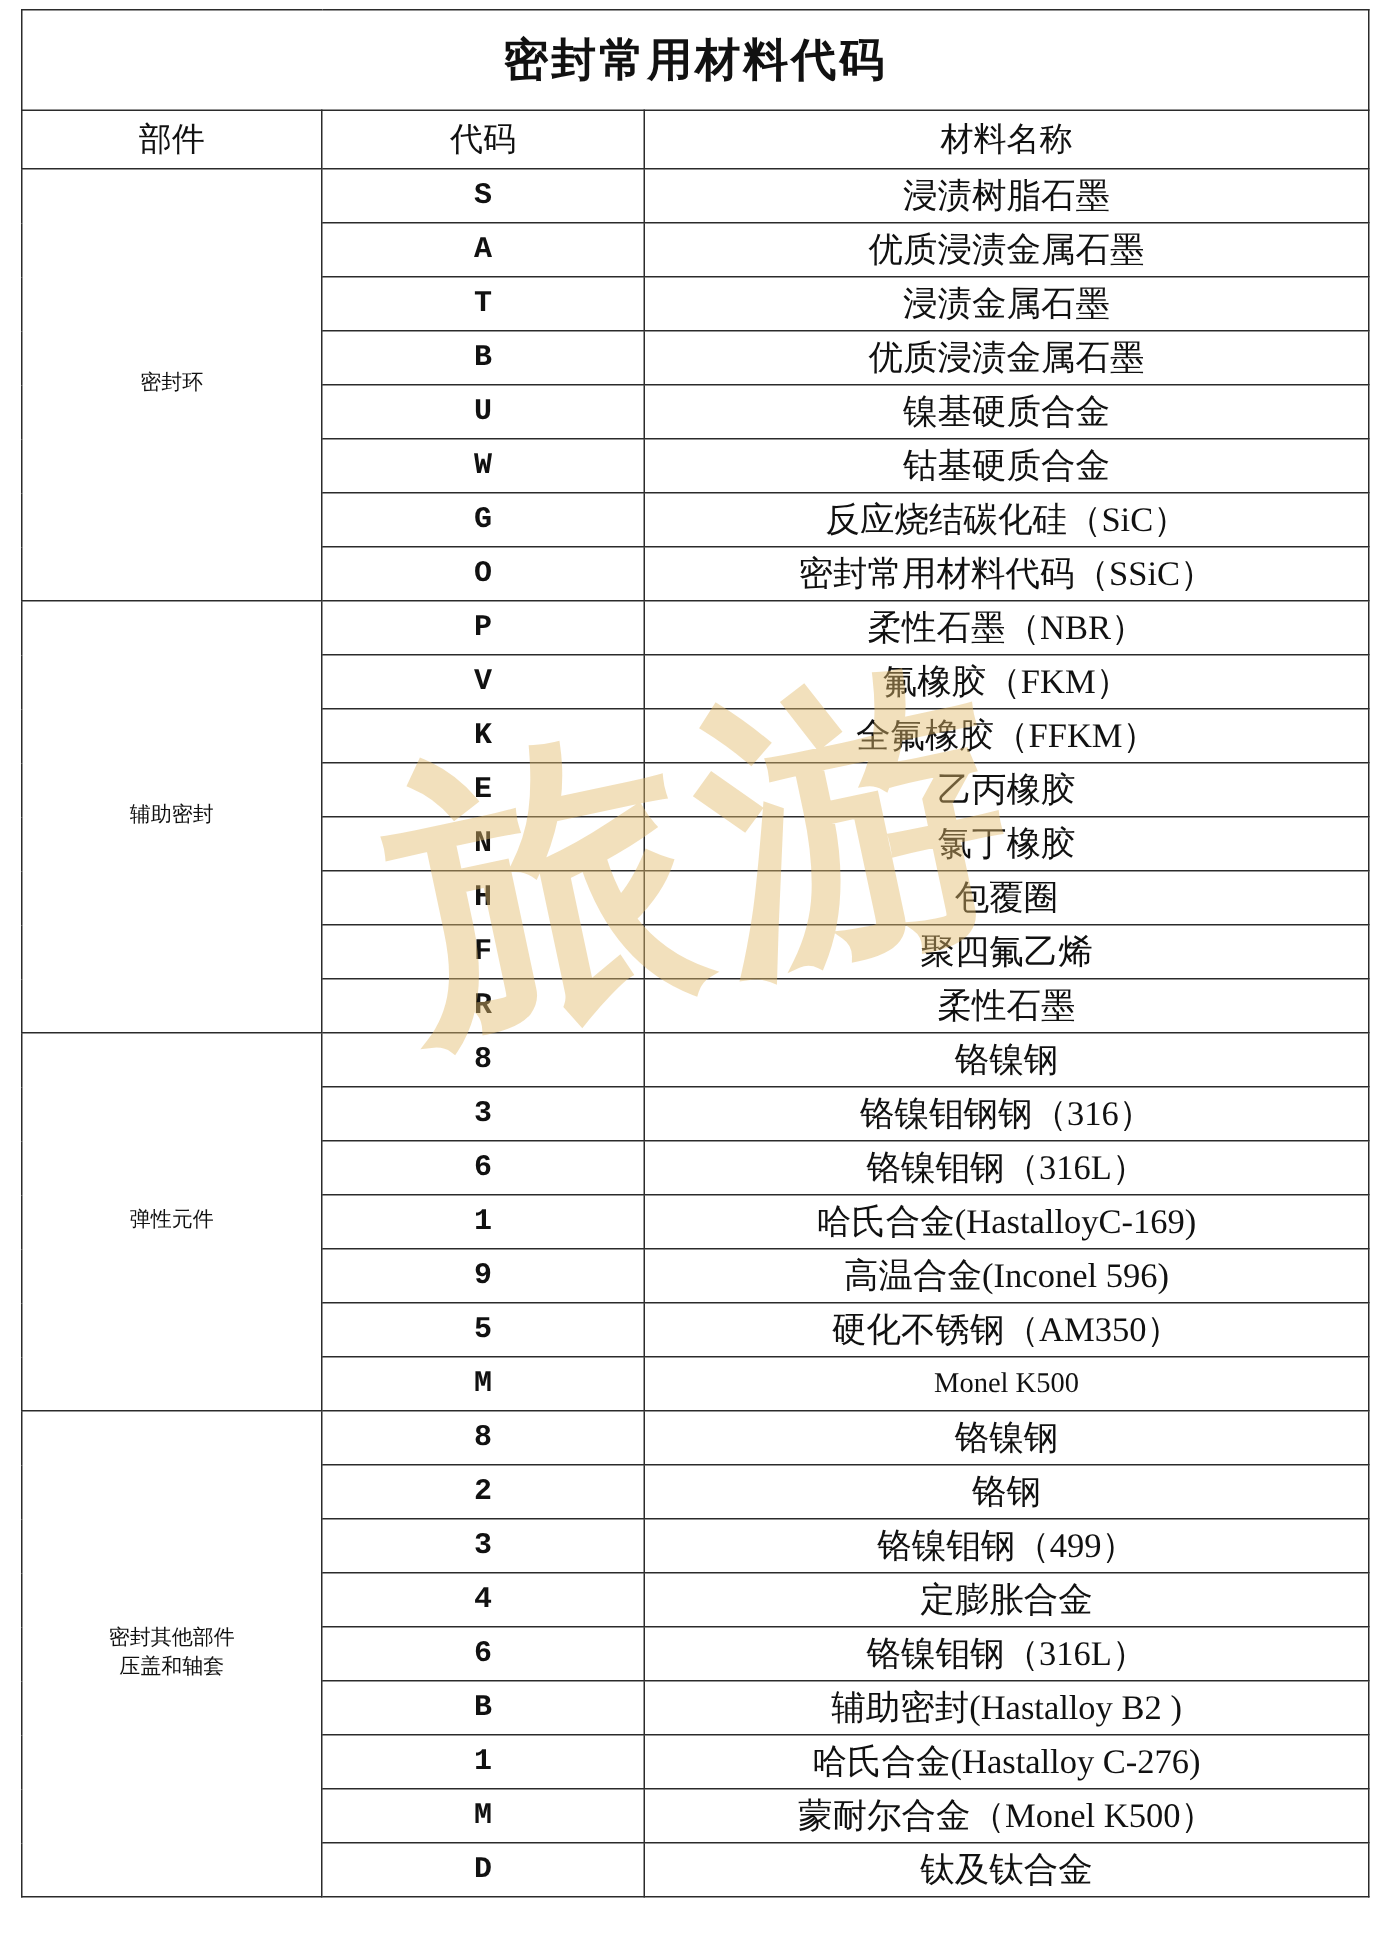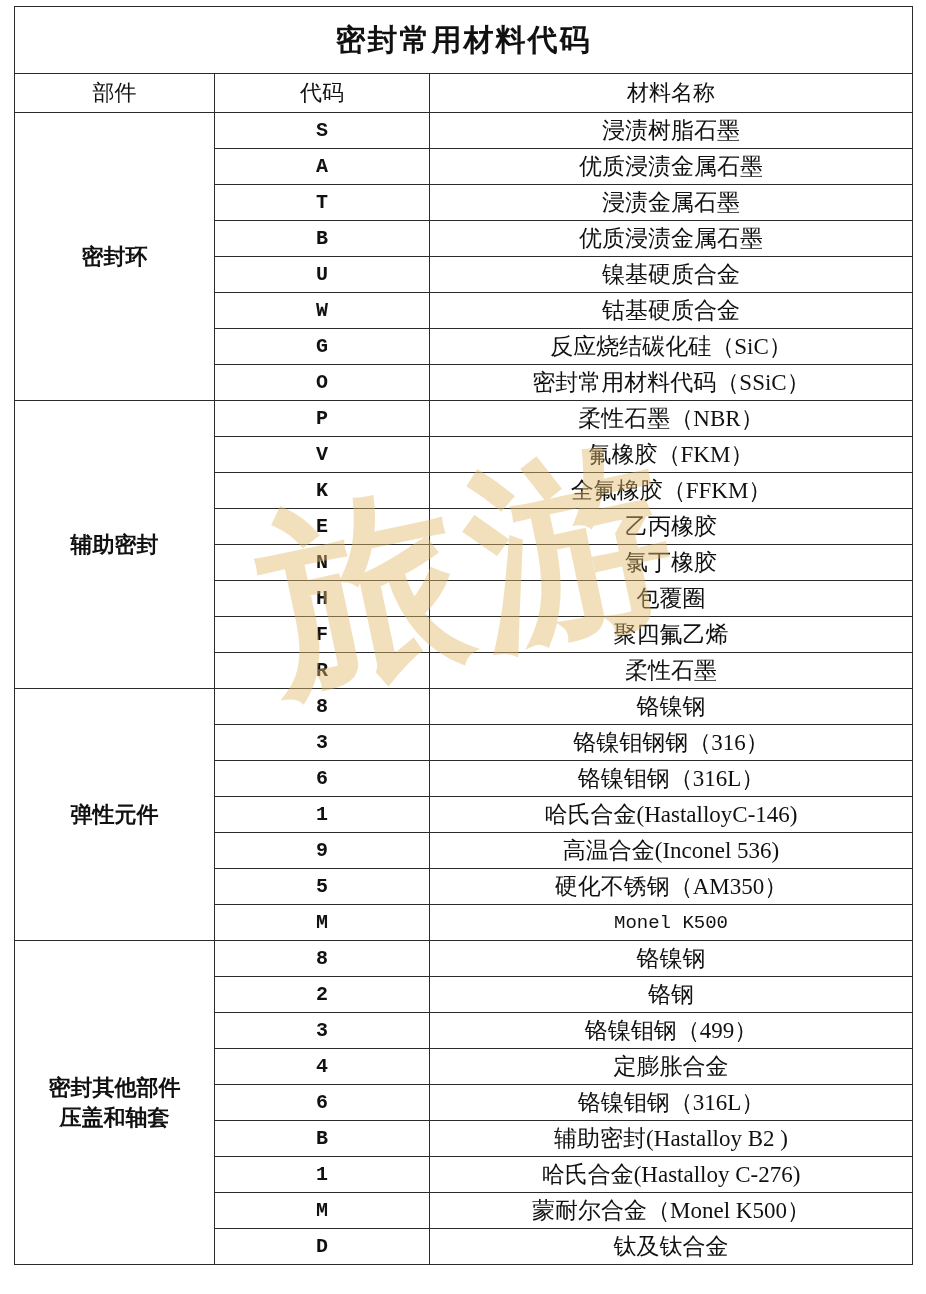--- a/index.html
+++ b/index.html
@@ -72,40 +72,40 @@
     text-align: center;
   }
 
   .hdr {
     height: 38px;
     font-size: 22px;
     font-weight: normal;
   }
 
   .part-cell {
-    font-size: 22px;
-    font-weight: bold;
+    font-size: 14px;
+    font-weight: normal;
     line-height: 1.35;
   }
 
   .code-cell {
     height: 35px;
     font-size: 20px;
     font-family: "Liberation Mono", "DejaVu Sans Mono", monospace;
     font-weight: bold;
   }
 
   .name-cell {
     height: 35px;
     font-size: 23px;
     text-align: left;
     padding-left: 14px;
   }
   .name-cell.mono {
-    font-family: Liberation Mono, monospace;
+    font-family: Liberation Serif, serif;
     font-size: 19px;
   }
 
   col.c-part { width: 200px; }
   col.c-code { width: 215px; }
   col.c-name { width: 483px; }
 </style>
 </head>
 <body>
 
@@ -204,25 +204,25 @@
         <tr>
           <td class="code-cell">3</td>
           <td class="name-cell">铬镍钼钢钢（316）</td>
         </tr>
         <tr>
           <td class="code-cell">6</td>
           <td class="name-cell">铬镍钼钢（316L）</td>
         </tr>
         <tr>
           <td class="code-cell">1</td>
-          <td class="name-cell">哈氏合金(HastalloyC-146)</td>
+          <td class="name-cell">哈氏合金(HastalloyC-169)</td>
         </tr>
         <tr>
           <td class="code-cell">9</td>
-          <td class="name-cell">高温合金(Inconel 536)</td>
+          <td class="name-cell">高温合金(Inconel 596)</td>
         </tr>
         <tr>
           <td class="code-cell">5</td>
           <td class="name-cell">硬化不锈钢（AM350）</td>
         </tr>
         <tr>
           <td class="code-cell">M</td>
           <td class="name-cell mono">Monel K500</td>
         </tr>
         <tr>

